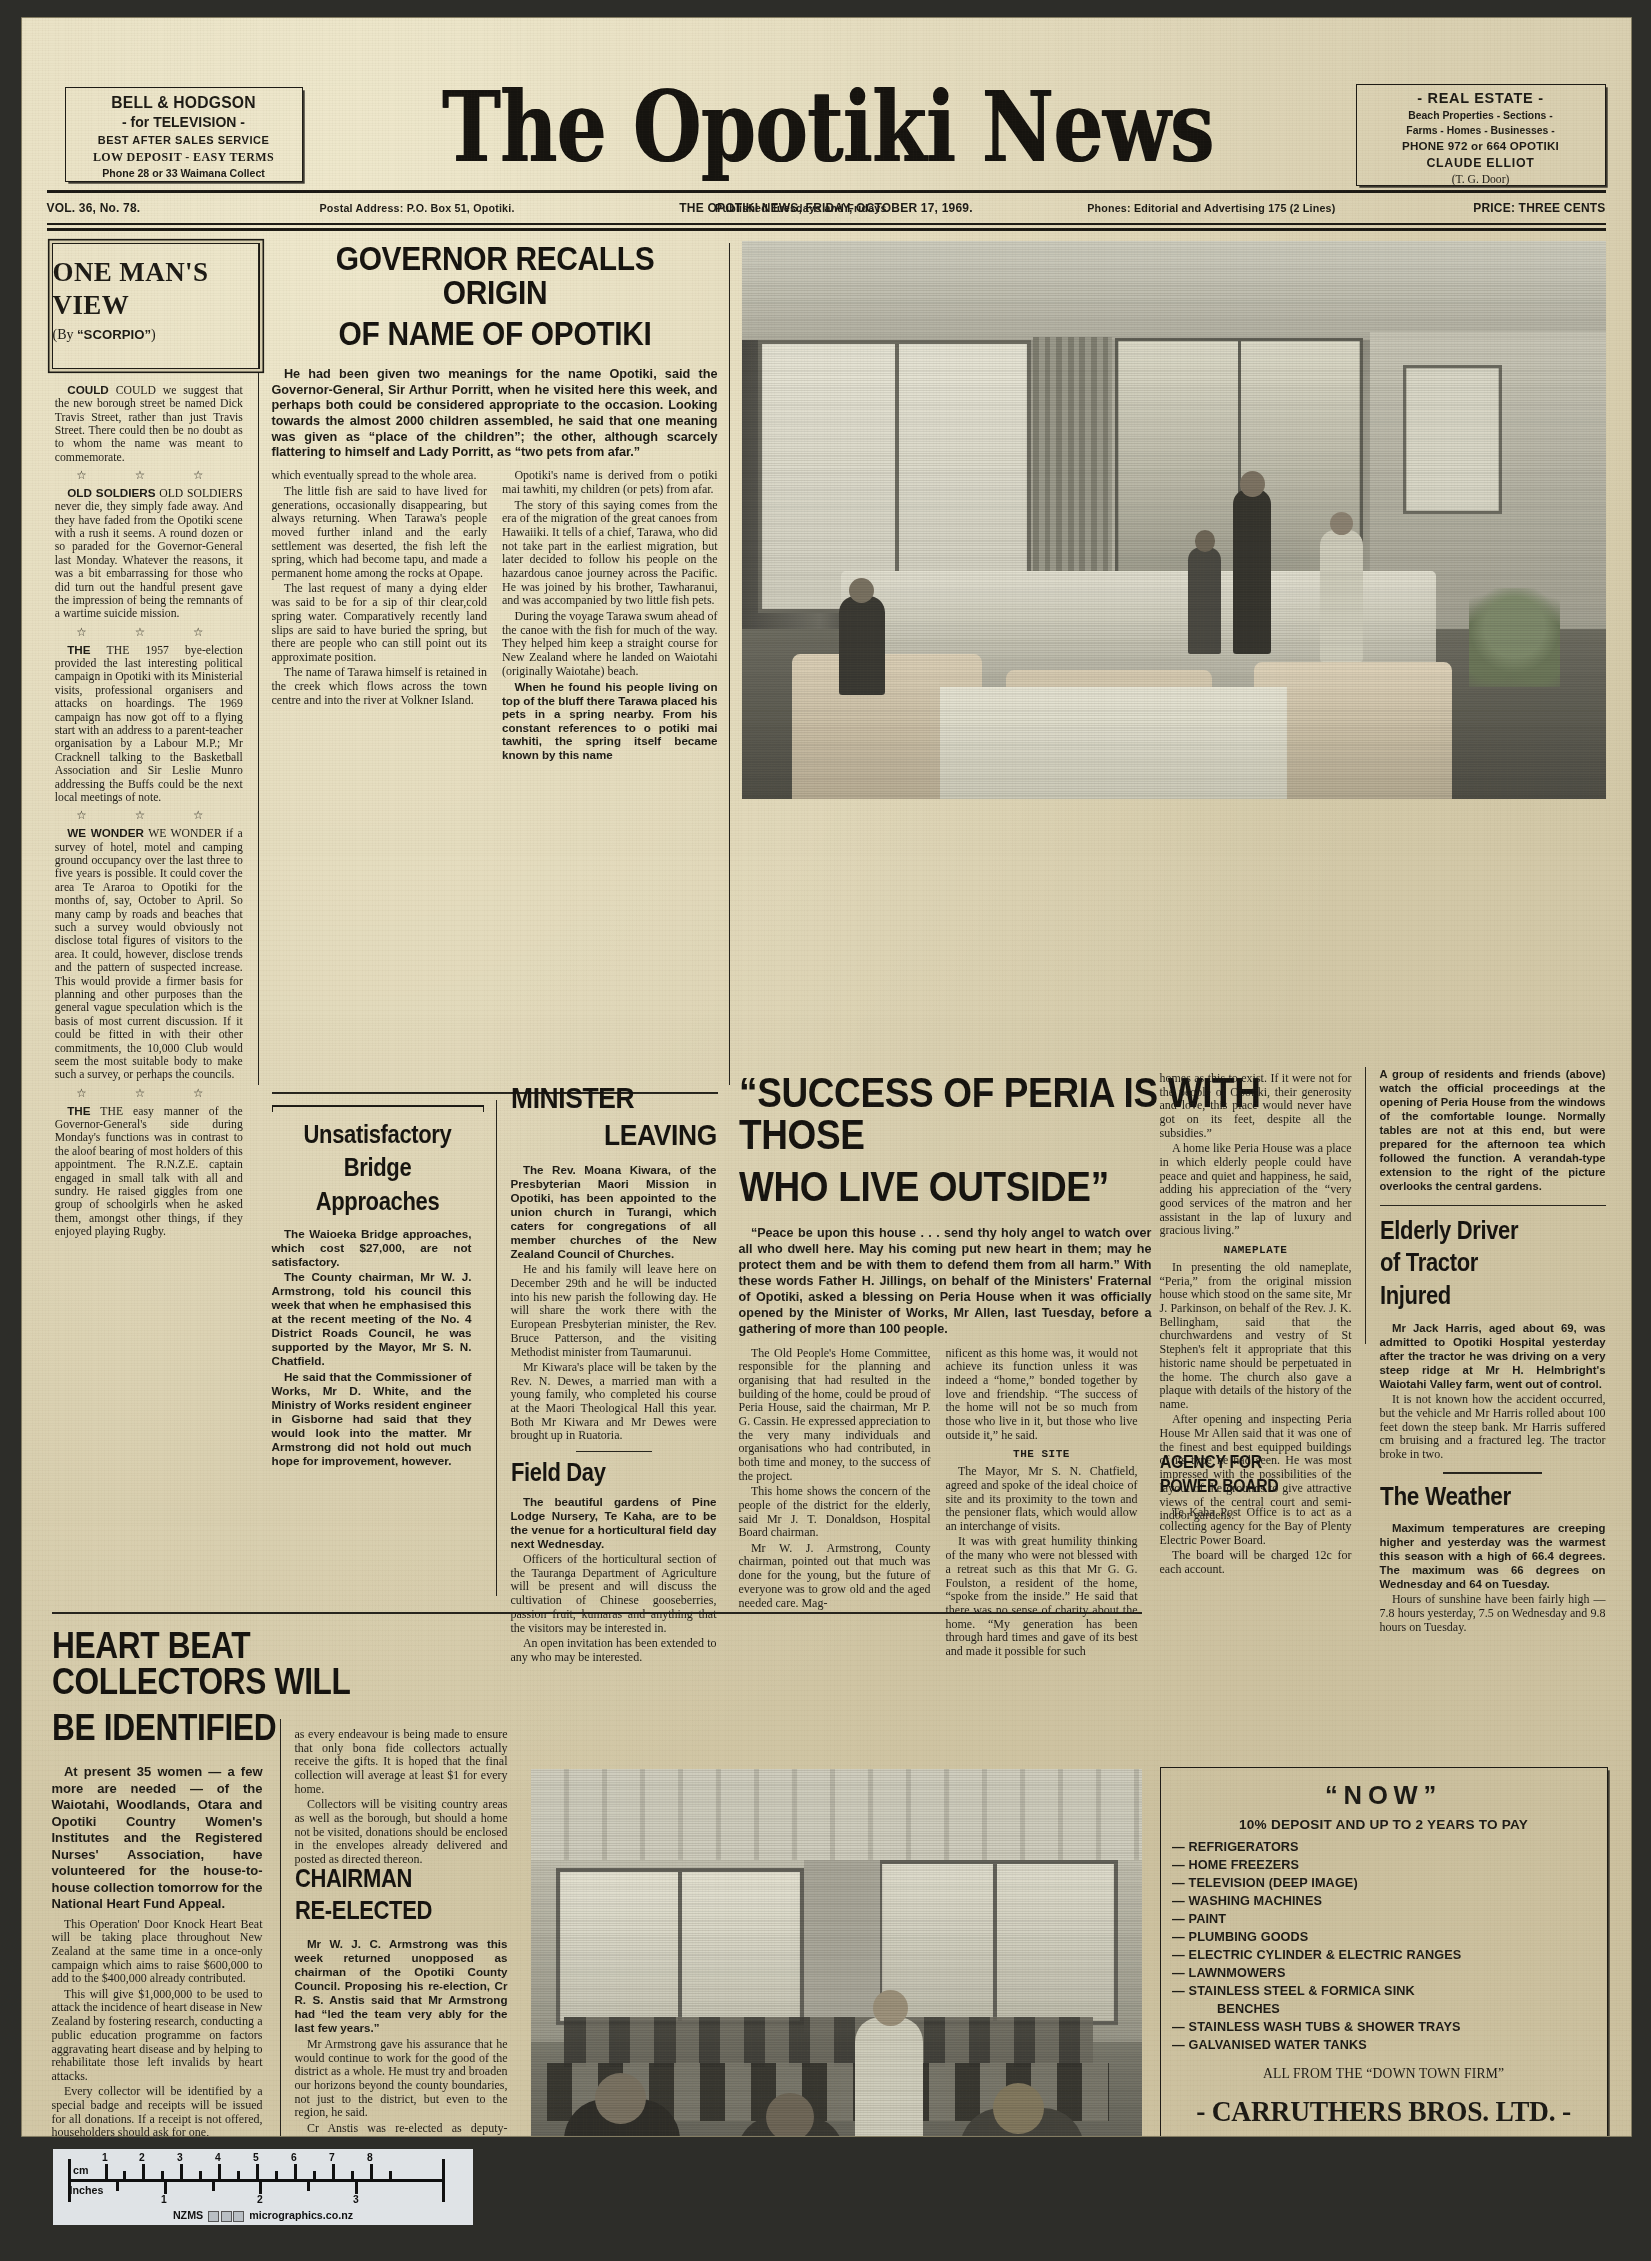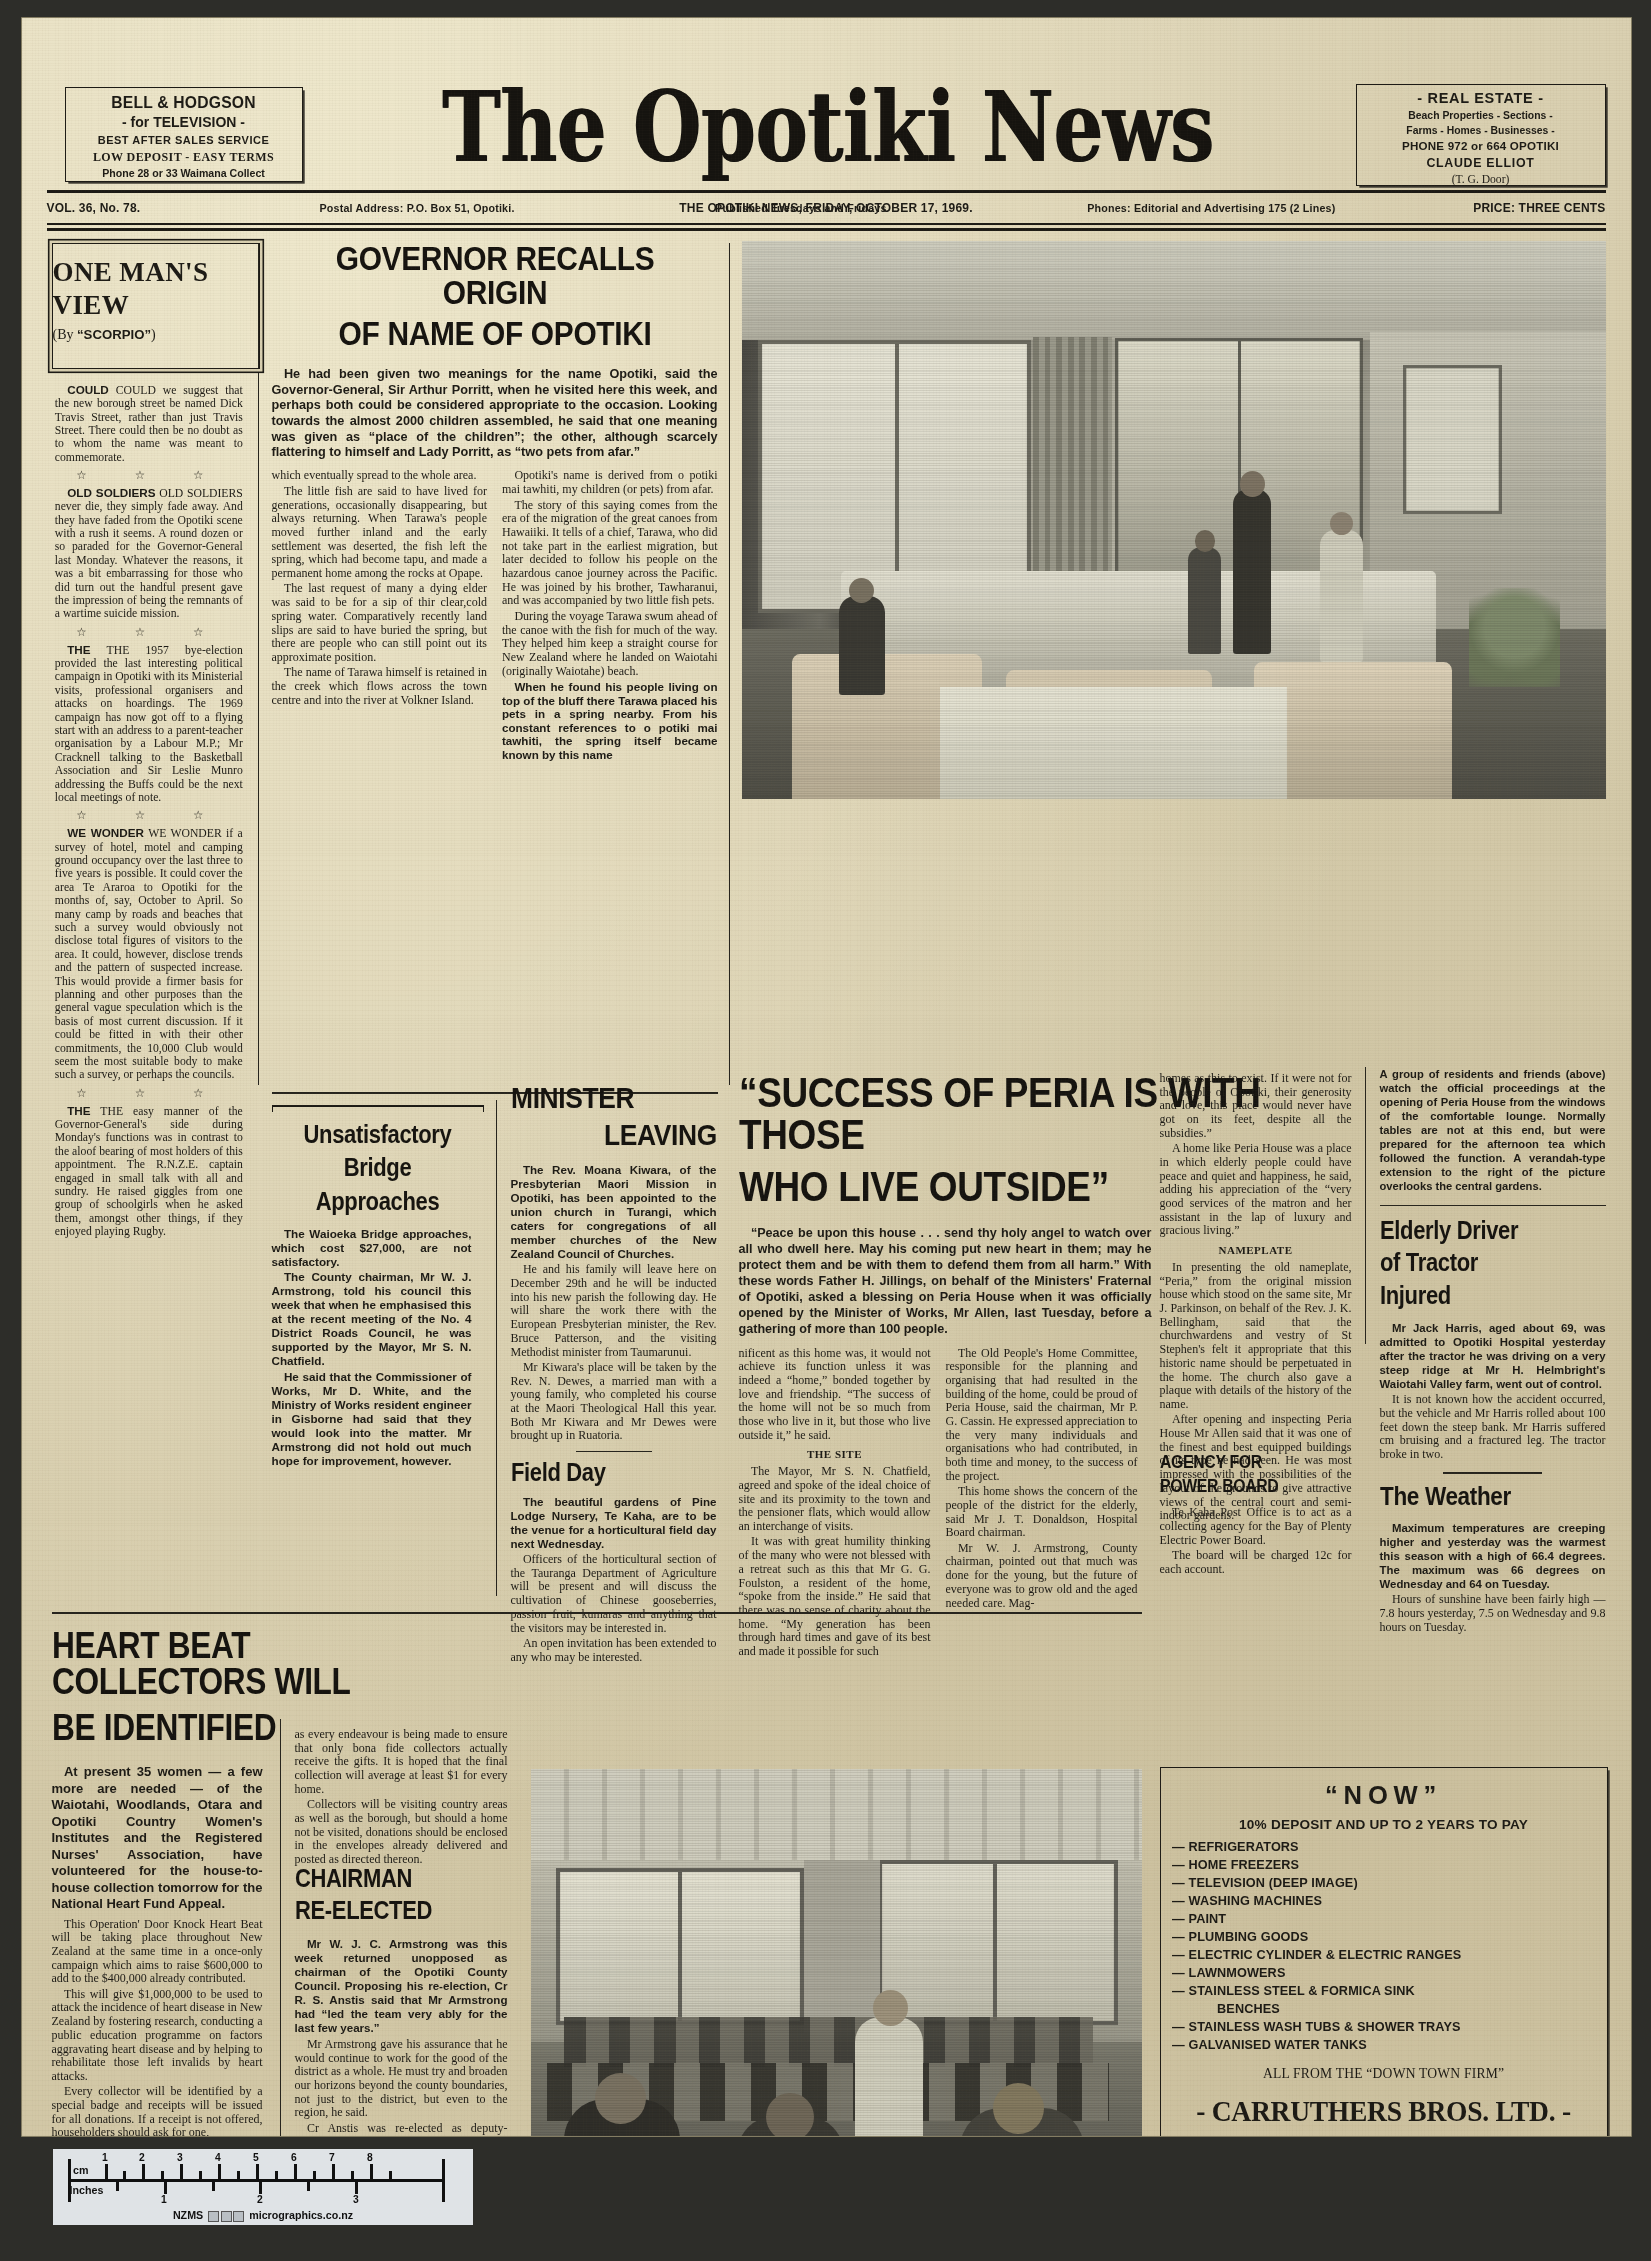--- a/index.html
+++ b/index.html
@@ -104,21 +104,21 @@
 
   
   .hd-cond{
     font-family:"Liberation Sans",sans-serif;
     font-weight:bold;line-height:1.0;letter-spacing:-0.4px;
     transform:scaleX(.88);transform-origin:left center;
     color:#15130f;
   }
   .hd-center{transform-origin:center center;}
   .subhead{
-    font-family:Liberation Serif, serif;font-weight:bold;
+    font-family:Liberation Mono, monospace;font-weight:bold;
     font-size:11px;letter-spacing:0.5px;text-align:center;margin:5.8px 0 3.3px;
   }
   .stars{text-align:center;font-size:11.6px;letter-spacing:48px;margin:5px 0 3.3px 21.5px;color:#2a2720;}
 
   
   #omv-box{
     position:absolute;left:0;top:0;width:206px;height:124px;
     border:1.7px solid #1c1a15;box-shadow:0 0 0 2.5px #d8cfb0,0 0 0 4.1px #1c1a15;
     text-align:left;
   }
@@ -348,29 +348,29 @@
         </div>
 
         <div style="position:absolute;left:692px;top:831px;width:619px;">
           <div class="hd-cond" style="font-size:42px;">“SUCCESS OF PERIA IS WITH THOSE</div>
           <div class="hd-cond" style="font-size:42px;margin-top:10px;">WHO LIVE OUTSIDE”</div>
           <div class="body-sans" style="margin-top:16.5px;width:413px;font-size:12.6px;line-height:16px;">
             <p>“Peace be upon this house . . . send thy holy angel to watch over all who dwell here. May his coming put new heart in them; may he protect them and be with them to defend them from all harm.” With these words Father H. Jillings, on behalf of the Ministers' Fraternal of Opotiki, asked a blessing on Peria House when it was officially opened by the Minister of Works, Mr Allen, last Tuesday, before a gathering of more than 100 people.</p>
           </div>
           <div style="display:flex;gap:15px;margin-top:10px;">
             <div class="body-serif" style="width:192px;">
+              <p>The Old People's Home Committee, responsible for the planning and organising that had resulted in the building of the home, could be proud of Peria House, said the chairman, Mr P. G. Cassin. He expressed appreciation to the very many individuals and organisations who had contributed, in both time and money, to the success of the project.</p>
+              <p>This home shows the concern of the people of the district for the elderly, said Mr J. T. Donaldson, Hospital Board chairman.</p>
+              <p>Mr W. J. Armstrong, County chairman, pointed out that much was done for the young, but the future of everyone was to grow old and the aged needed care. Mag-</p>
+            </div>
+            <div class="body-serif" style="width:192px;">
               <p style="text-indent:0">nificent as this home was, it would not achieve its function unless it was indeed a “home,” bonded together by love and friendship. “The success of the home will not be so much from those who live in it, but those who live outside it,” he said.</p>
               <div class="subhead">THE SITE</div>
               <p>The Mayor, Mr S. N. Chatfield, agreed and spoke of the ideal choice of site and its proximity to the town and the pensioner flats, which would allow an interchange of visits.</p>
               <p>It was with great humility thinking of the many who were not blessed with a retreat such as this that Mr G. G. Foulston, a resident of the home, “spoke from the inside.” He said that there was no sense of charity about the home. “My generation has been through hard times and gave of its best and made it possible for such</p>
-            </div>
-            <div class="body-serif" style="width:192px;">
-              <p>The Old People's Home Committee, responsible for the planning and organising that had resulted in the building of the home, could be proud of Peria House, said the chairman, Mr P. G. Cassin. He expressed appreciation to the very many individuals and organisations who had contributed, in both time and money, to the success of the project.</p>
-              <p>This home shows the concern of the people of the district for the elderly, said Mr J. T. Donaldson, Hospital Board chairman.</p>
-              <p>Mr W. J. Armstrong, County chairman, pointed out that much was done for the young, but the future of everyone was to grow old and the aged needed care. Mag-</p>
             </div>
           </div>
         </div>
 
         <div class="vrule" style="left:1318px;top:826px;height:277px;"></div>
         <div class="body-serif" style="position:absolute;left:1113px;top:831px;width:192px;">
           <p style="text-indent:0">homes as this to exist. If it were not for the people of Opotiki, their generosity and love, this place would never have got on its feet, despite all the subsidies.”</p>
           <p>A home like Peria House was a place in which elderly people could have peace and quiet and happiness, he said, adding his appreciation of the “very good services of the matron and her assistant in the lap of luxury and gracious living.”</p>
           <div class="subhead">NAMEPLATE</div>
           <p>In presenting the old nameplate, “Peria,” from the original mission house which stood on the same site, Mr J. Parkinson, on behalf of the Rev. J. K. Bellingham, said that the churchwardens and vestry of St Stephen's felt it appropriate that this historic name should be perpetuated in the home. The church also gave a plaque with details of the history of the name.</p>

